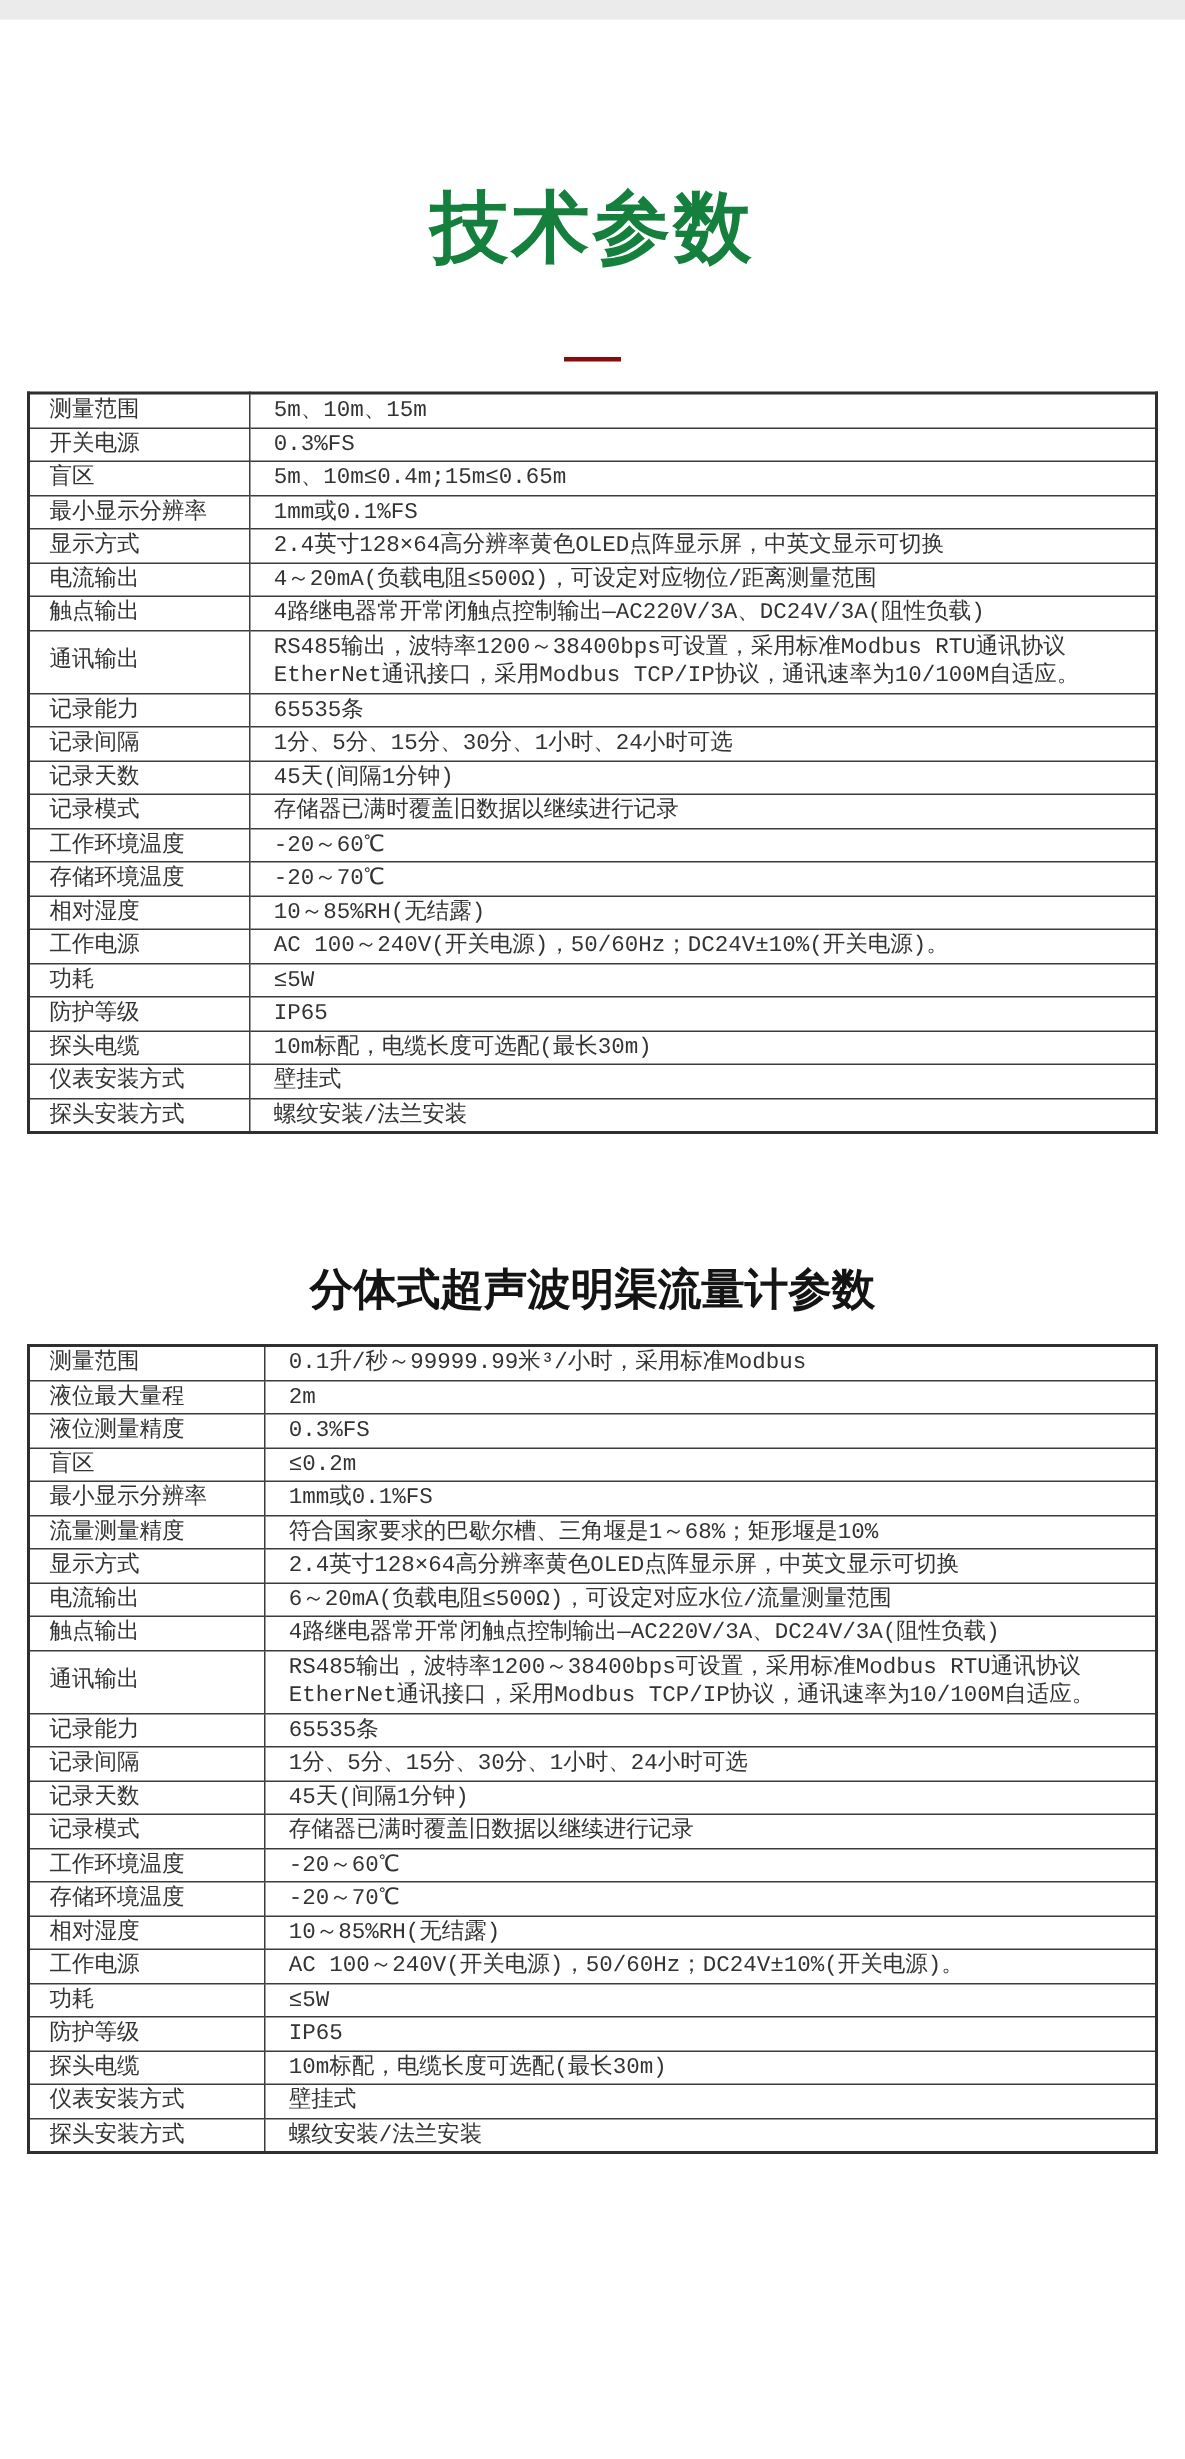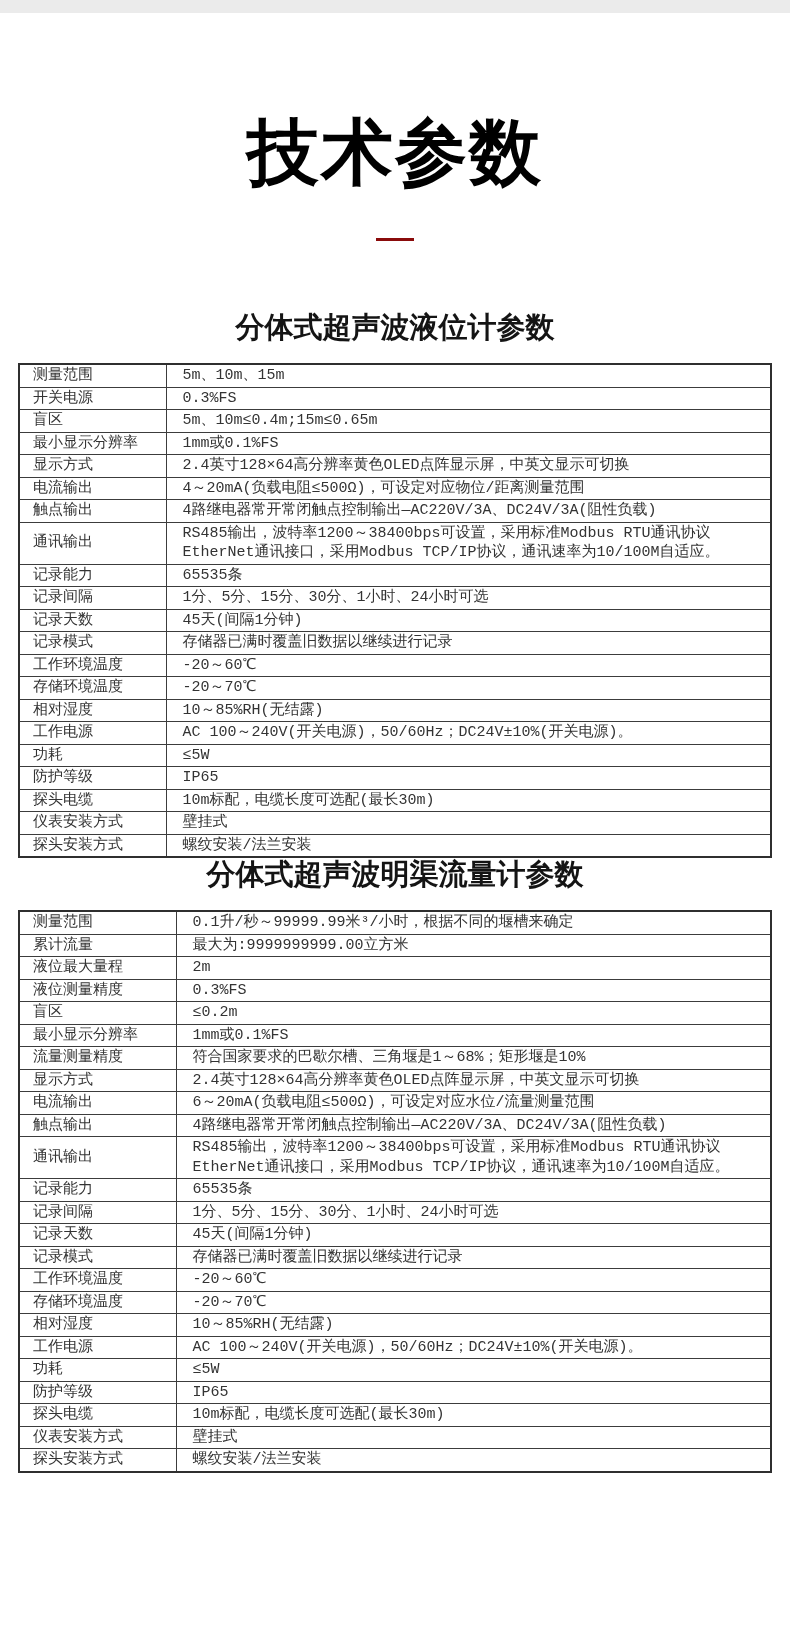--- a/index.html
+++ b/index.html
@@ -14,44 +14,44 @@
 
   .top-bar {
     width: 100%;
     height: 13px;
     background: #ebebeb;
   }
 
   .page-title {
     margin: 99px 0 0 0;
     text-align: center;
-    font-size: 72px;
+    font-size: 52px;
     line-height: 80px;
     font-weight: 700;
-    color: #000000;
+    color: #15803d;
     letter-spacing: 2px;
   }
 
   .accent-dash {
     width: 38px;
     height: 3px;
     margin: 46px auto 0 auto;
     background: #8a0b0b;
   }
 
   .section-title {
     text-align: center;
     font-size: 29px;
     line-height: 32px;
     font-weight: 700;
     color: #141414;
     margin: 0;
   }
   .section-title.first { margin-top: 70px; }
-  .section-title.second { }
+  .section-title.second { margin-top: 88px; }
 
   table.spec-table {
     width: 754px;
     margin: 20px auto 0 auto;
     border-collapse: collapse;
     table-layout: fixed;
     border: 2px solid #2f2f2f;
     font-family: Liberation Mono, monospace;
   }
   table.spec-table td {
@@ -76,21 +76,20 @@
 </head>
 <body>
 
 <div class="page">
   <div class="top-bar" style="background: rgb(235, 235, 235);"></div>
 
   <h1 class="page-title">技术参数</h1>
 
   <div class="accent-dash" style="background: rgb(138, 11, 11);"></div>
 
-  <h2 class="section-title first">分体式超声波液位计参数</h2>
 
   <table class="spec-table t1">
     <colgroup>
       <col class="label-col">
       <col class="value-col">
     </colgroup>
     <tbody>
         <tr>
           <td class="label-cell">测量范围</td>
           <td class="value-cell">5m、10m、15m</td>
@@ -182,25 +181,21 @@
   <h2 class="section-title second">分体式超声波明渠流量计参数</h2>
 
   <table class="spec-table t2">
     <colgroup>
       <col class="label-col">
       <col class="value-col">
     </colgroup>
     <tbody>
         <tr>
           <td class="label-cell">测量范围</td>
-          <td class="value-cell">0.1升/秒～99999.99米³/小时，根据不同的堰槽来确定</td>
-        </tr>
-        <tr>
-          <td class="label-cell">累计流量</td>
-          <td class="value-cell">最大为:9999999999.00立方米</td>
+          <td class="value-cell">0.1升/秒～99999.99米³/小时，采用标准Modbus</td>
         </tr>
         <tr>
           <td class="label-cell">液位最大量程</td>
           <td class="value-cell">2m</td>
         </tr>
         <tr>
           <td class="label-cell">液位测量精度</td>
           <td class="value-cell">0.3%FS</td>
         </tr>
         <tr>

